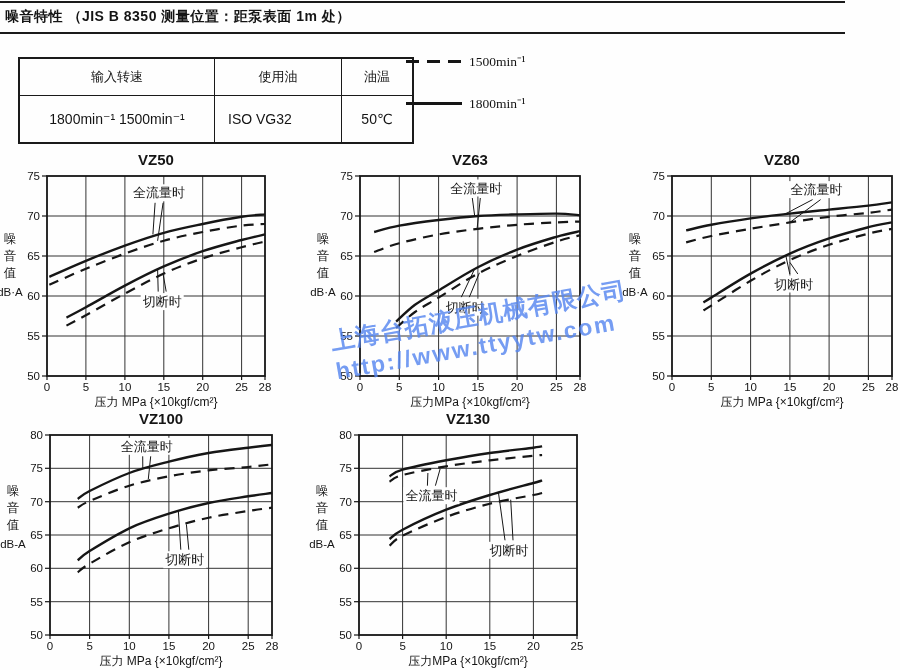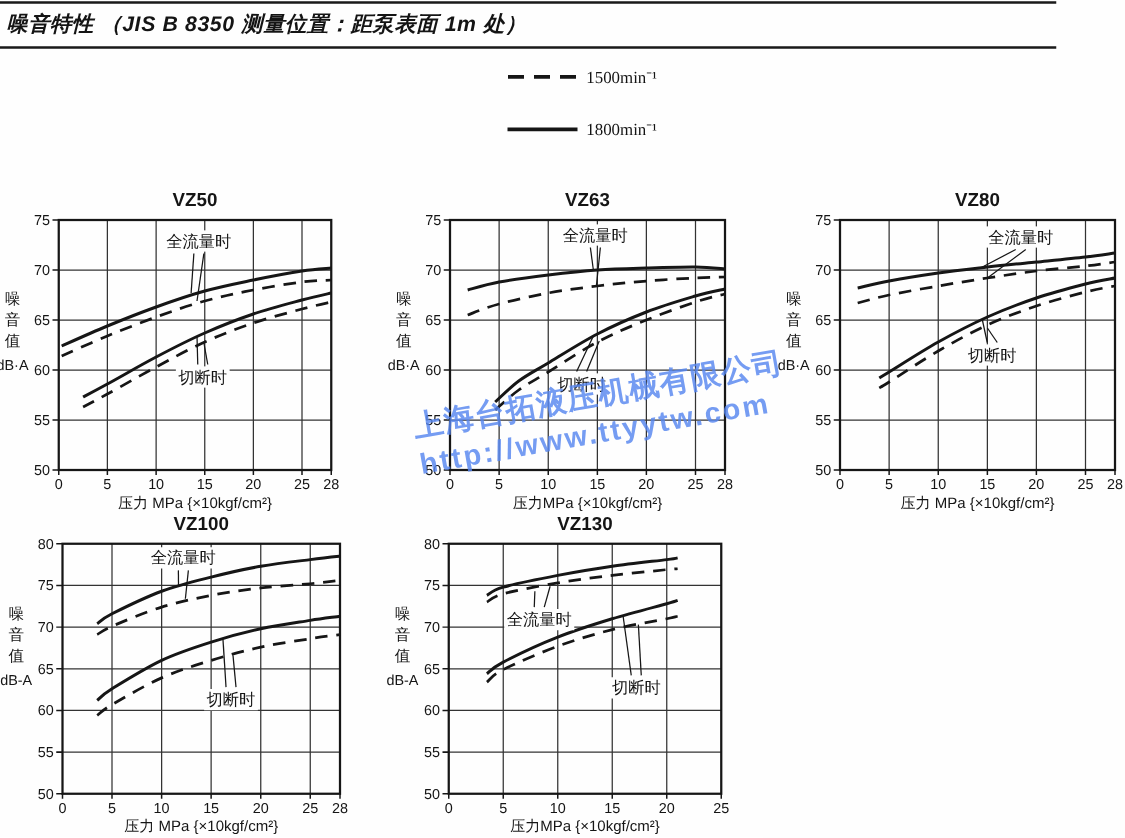--- a/index.html
+++ b/index.html
@@ -3,21 +3,21 @@
 <meta charset="utf-8">
 <style>
   html,body{margin:0;padding:0;background:#fff;}
   .page{position:relative;width:900px;height:670px;background:#fefefe;overflow:hidden;
         font-family:"Liberation Sans","DejaVu Sans",sans-serif;color:#141414;}
 
   
   .titlebar{position:absolute;left:0;top:1px;width:845px;box-sizing:border-box;
             border-top:2px solid #1a1a1a;border-bottom:2px solid #1a1a1a;
             padding:5px 0 6px 5px;}
-  .titlebar h1{margin:0;font-size:17px;font-weight:bold;letter-spacing:.5px;font-style:italic;}
+  .titlebar h1{margin:0;font-size:14px;font-weight:bold;letter-spacing:.5px;}
 
   
   .cond-table{position:absolute;left:18px;top:57px;border-collapse:collapse;
               table-layout:fixed;border:2.5px solid #1a1a1a;}
   .cond-table th,.cond-table td{border:1.5px solid #1a1a1a;text-align:center;
               font-weight:normal;padding:0 4px;}
   .cond-table th{font-size:13px;height:36px;}
   .cond-table td{font-size:14px;height:46px;}
   .w-speed{width:186px;} .w-oil{width:118px;} .w-temp{width:62px;}
   td.left{text-align:left;padding-left:13px;}
@@ -51,20 +51,30 @@
 <body>
 
 <div class="page">
 
   <div class="titlebar">
     <h1>噪音特性 （JIS B 8350 测量位置：距泵表面 1m 处）</h1>
   </div>
 
   <table class="cond-table">
     <tbody>
+        <tr>
+      <th class="w-speed">输入转速</th>
+      <th class="w-oil">使用油</th>
+      <th class="w-temp">油温</th>
+    </tr>
+    <tr>
+      <td>1800min⁻¹  1500min⁻¹</td>
+      <td class="left">ISO VG32</td>
+      <td>50℃</td>
+    </tr>
   </tbody>
     </table>
 
   <div class="legend">
     <div class="legend-item">
       <span class="legend-swatch dashed"></span>
       <span class="legend-label">1500min⁻¹</span>
     </div>
     <div class="legend-item">
       <span class="legend-swatch solid"></span>

